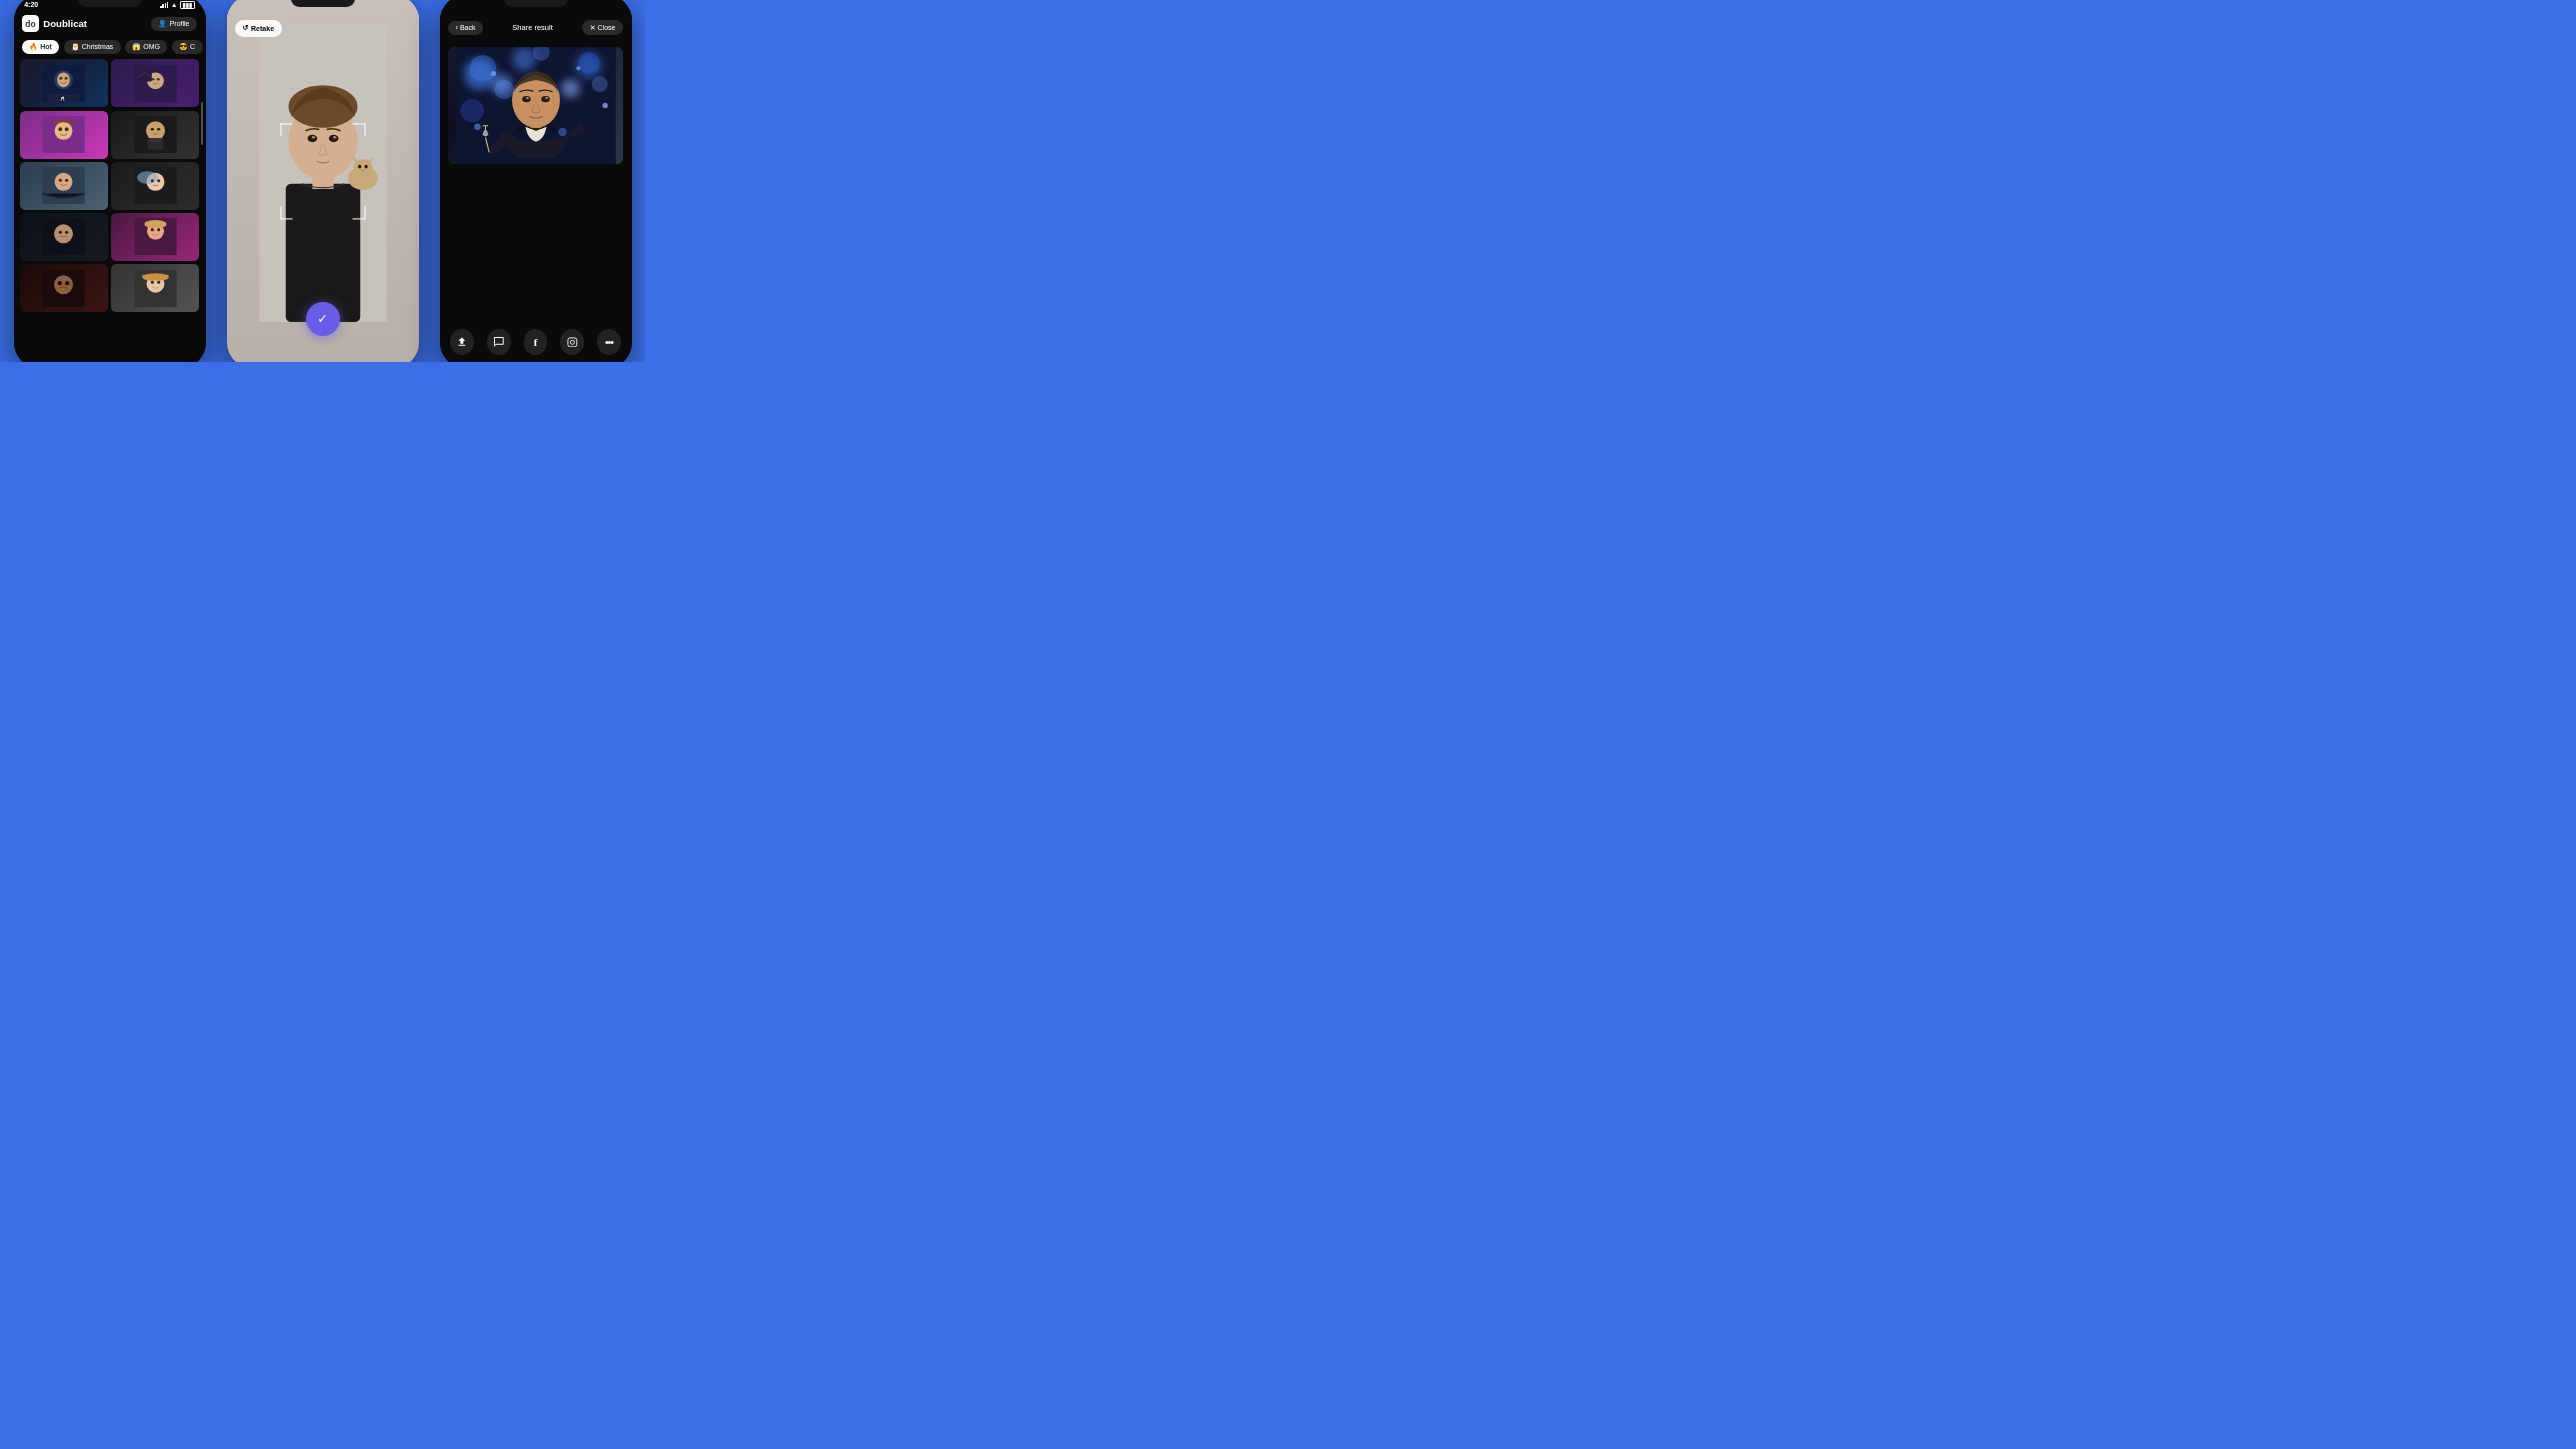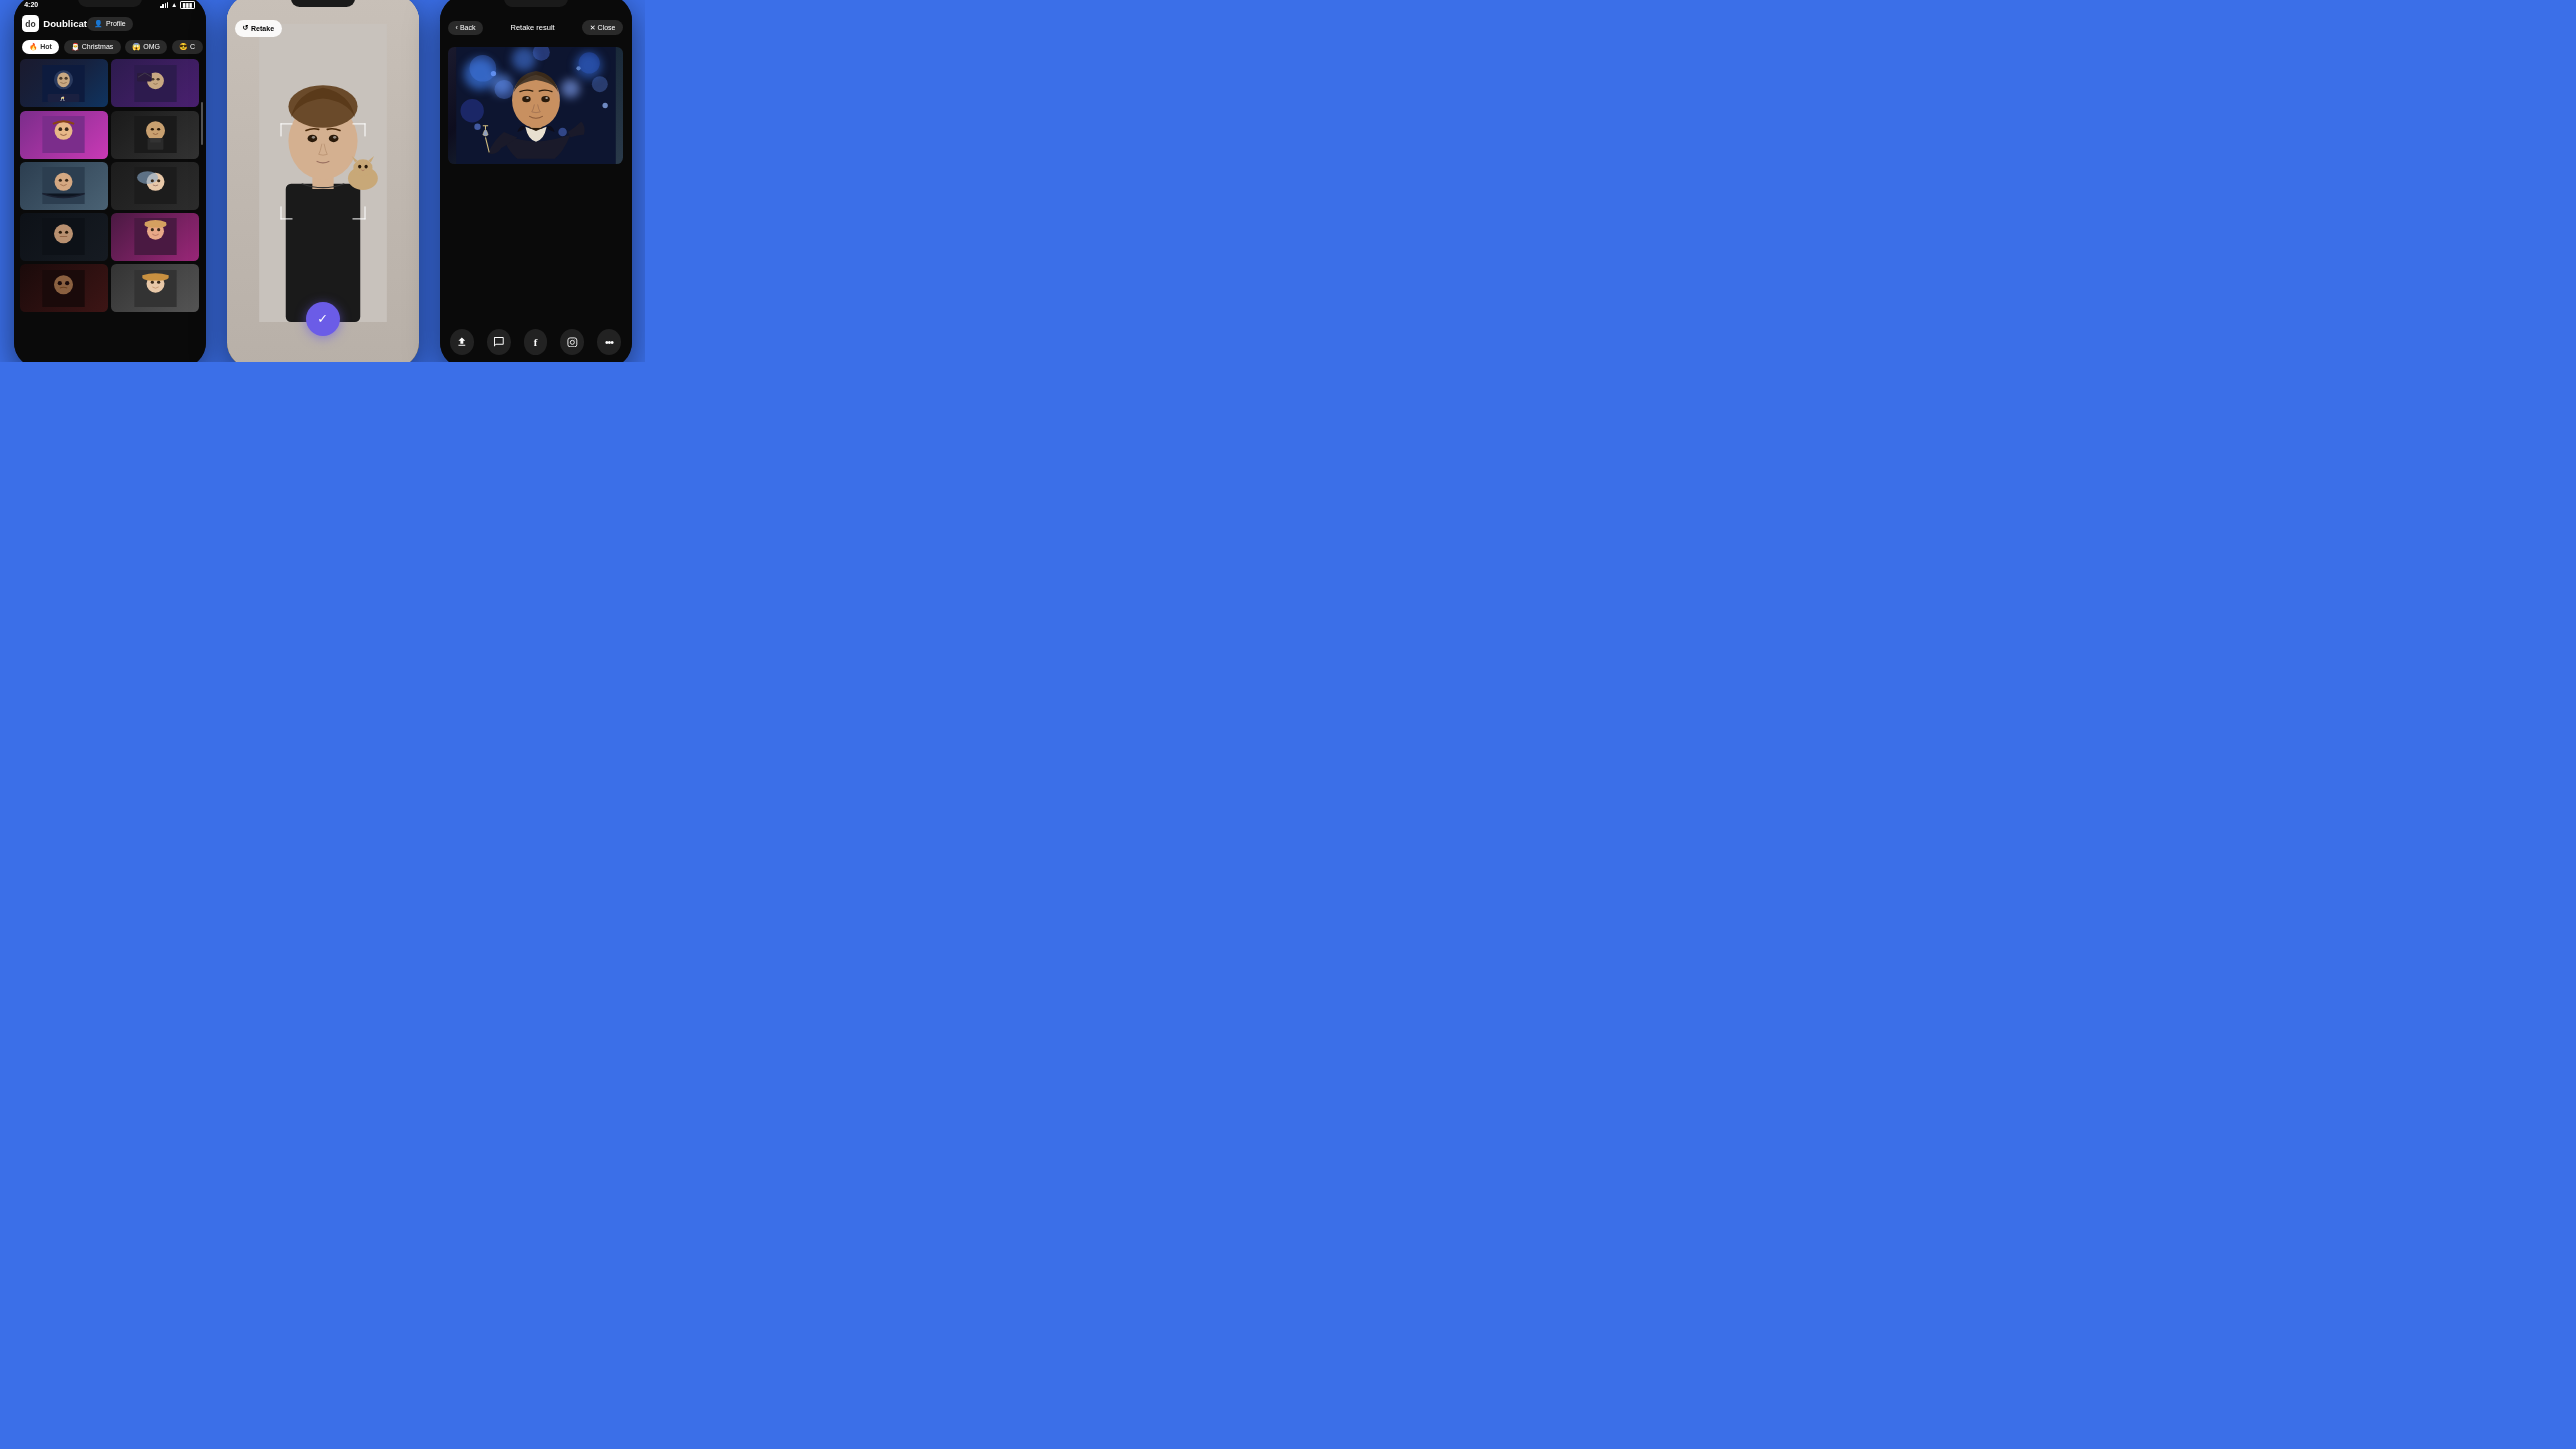--- a/index.html
+++ b/index.html
@@ -70,20 +70,21 @@
     .status-icons {
       display: flex;
       align-items: center;
       gap: 2.7px;
     }
 
     
     .app-header {
       display: flex;
       align-items: center;
+      justify-content: space-between;
       padding: 4.3px 8.5px 5.3px;
     }
 
     .app-logo-area {
       display: flex;
       align-items: center;
       gap: 4.3px;
     }
 
     .app-logo {
@@ -642,21 +643,21 @@
 
 <div class="phone phone-3">
   <div class="phone-screen">
     <div class="notch"></div>
 
     <div class="result-header">
       <button class="back-btn">
         <span>‹</span>
         <span>Back</span>
       </button>
-      <span class="share-result-text">Retake result</span>
+      <span class="share-result-text">Share result</span>
       <button class="close-btn">
         <span>✕</span>
         <span>Close</span>
       </button>
     </div>
 
     <div class="result-image">
 
       <div class="bokeh-light" style="width:32px;height:32px;background:#4488ff;left:16px;top:10.7px;"></div>
       <div class="bokeh-light" style="width:21px;height:21px;background:#6699ff;left:43px;top:27px;"></div>

